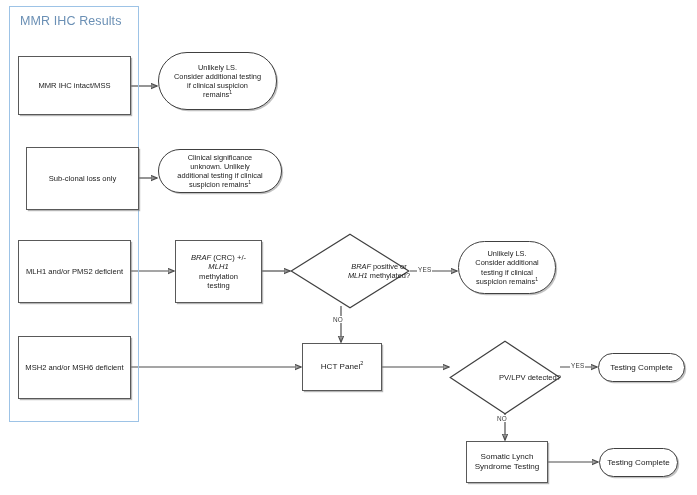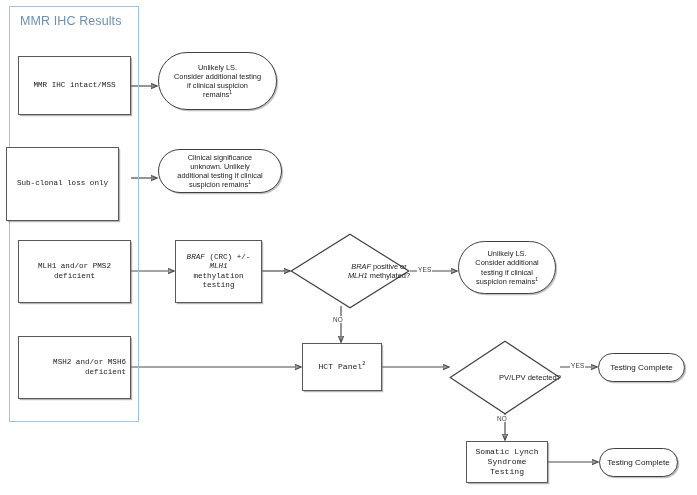--- a/index.html
+++ b/index.html
@@ -42,21 +42,20 @@
     display: flex;
     align-items: center;
     justify-content: center;
     text-align: center;
     color: #1a1a1a;
     background: #ffffff;
   }
   .rect {
     border: 1.3px solid #595959;
     box-shadow: 1.5px 1.5px 0 -0.3px rgba(120,120,120,.55);
-    font-family: Liberation Mono, monospace;
   }
   .rounded {
     border: 1.3px solid #404040;
     border-radius: 999px;
     box-shadow: 1.5px 1.5px 0 -0.3px rgba(120,120,120,.45);
   }
   .node .txt {
     line-height: 1.22;
     padding: 0 4px;
   }
@@ -148,21 +147,21 @@
     <line x1="548" y1="462" x2="598" y2="462" marker-end="url(#arrow)"></line>
   </svg>
 
   <div class="group-box" style="left:9px; top:6px; width:130px; height:416px;"></div>
   <div class="group-title" style="left:20px; top:14px;">MMR IHC Results</div>
 
   <div class="node rect" style="left:18px; top:56px; width:113px; height:59px;">
     <span class="txt t75">MMR IHC intact/MSS</span>
   </div>
 
-  <div class="node rect" style="left:6px; top:147px; width:113px; height:74px;">
+  <div class="node rect" style="left:26px; top:147px; width:113px; height:63px;">
     <span class="txt t75">Sub-clonal loss only</span>
   </div>
 
   <div class="node rect" style="left:18px; top:240px; width:113px; height:63px;">
     <span class="txt t75">MLH1 and/or PMS2 deficient</span>
   </div>
 
   <div class="node rect" style="left:18px; top:336px; width:113px; height:63px;text-align:right;">
     <span class="txt t75">MSH2 and/or MSH6 deficient</span>
   </div>

